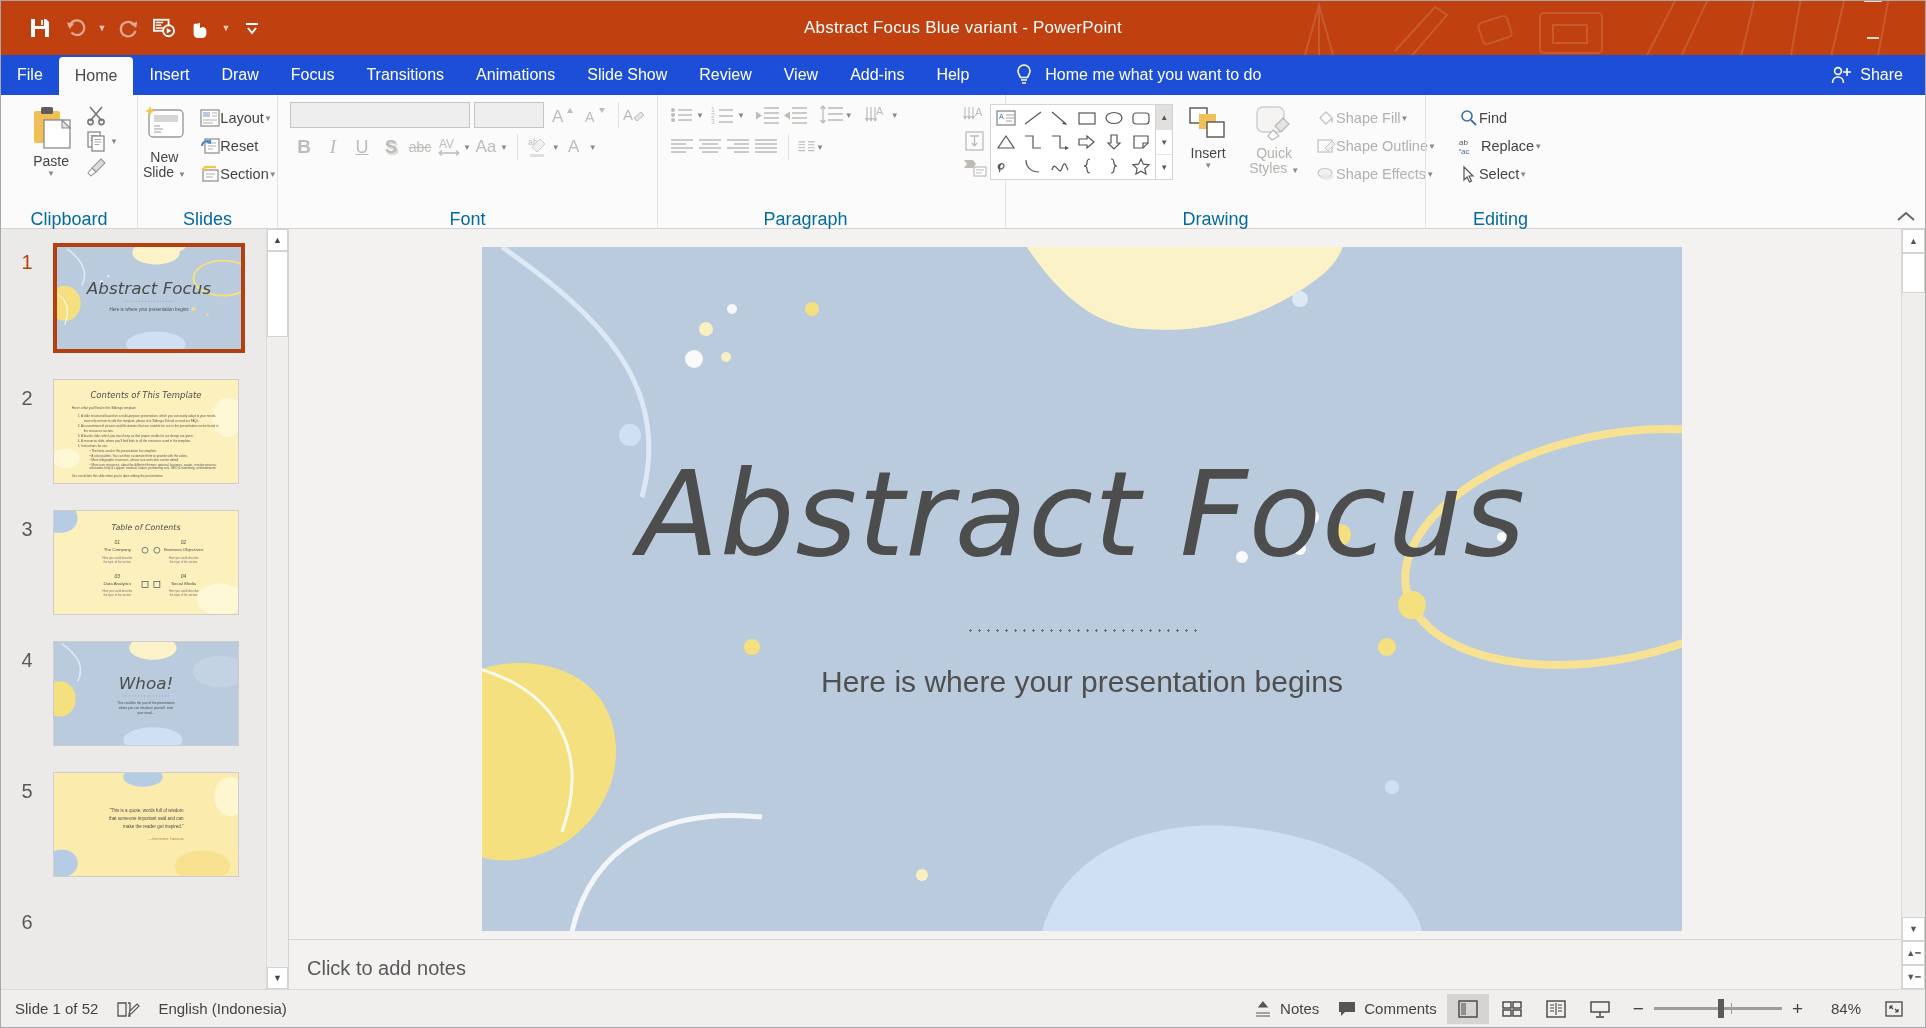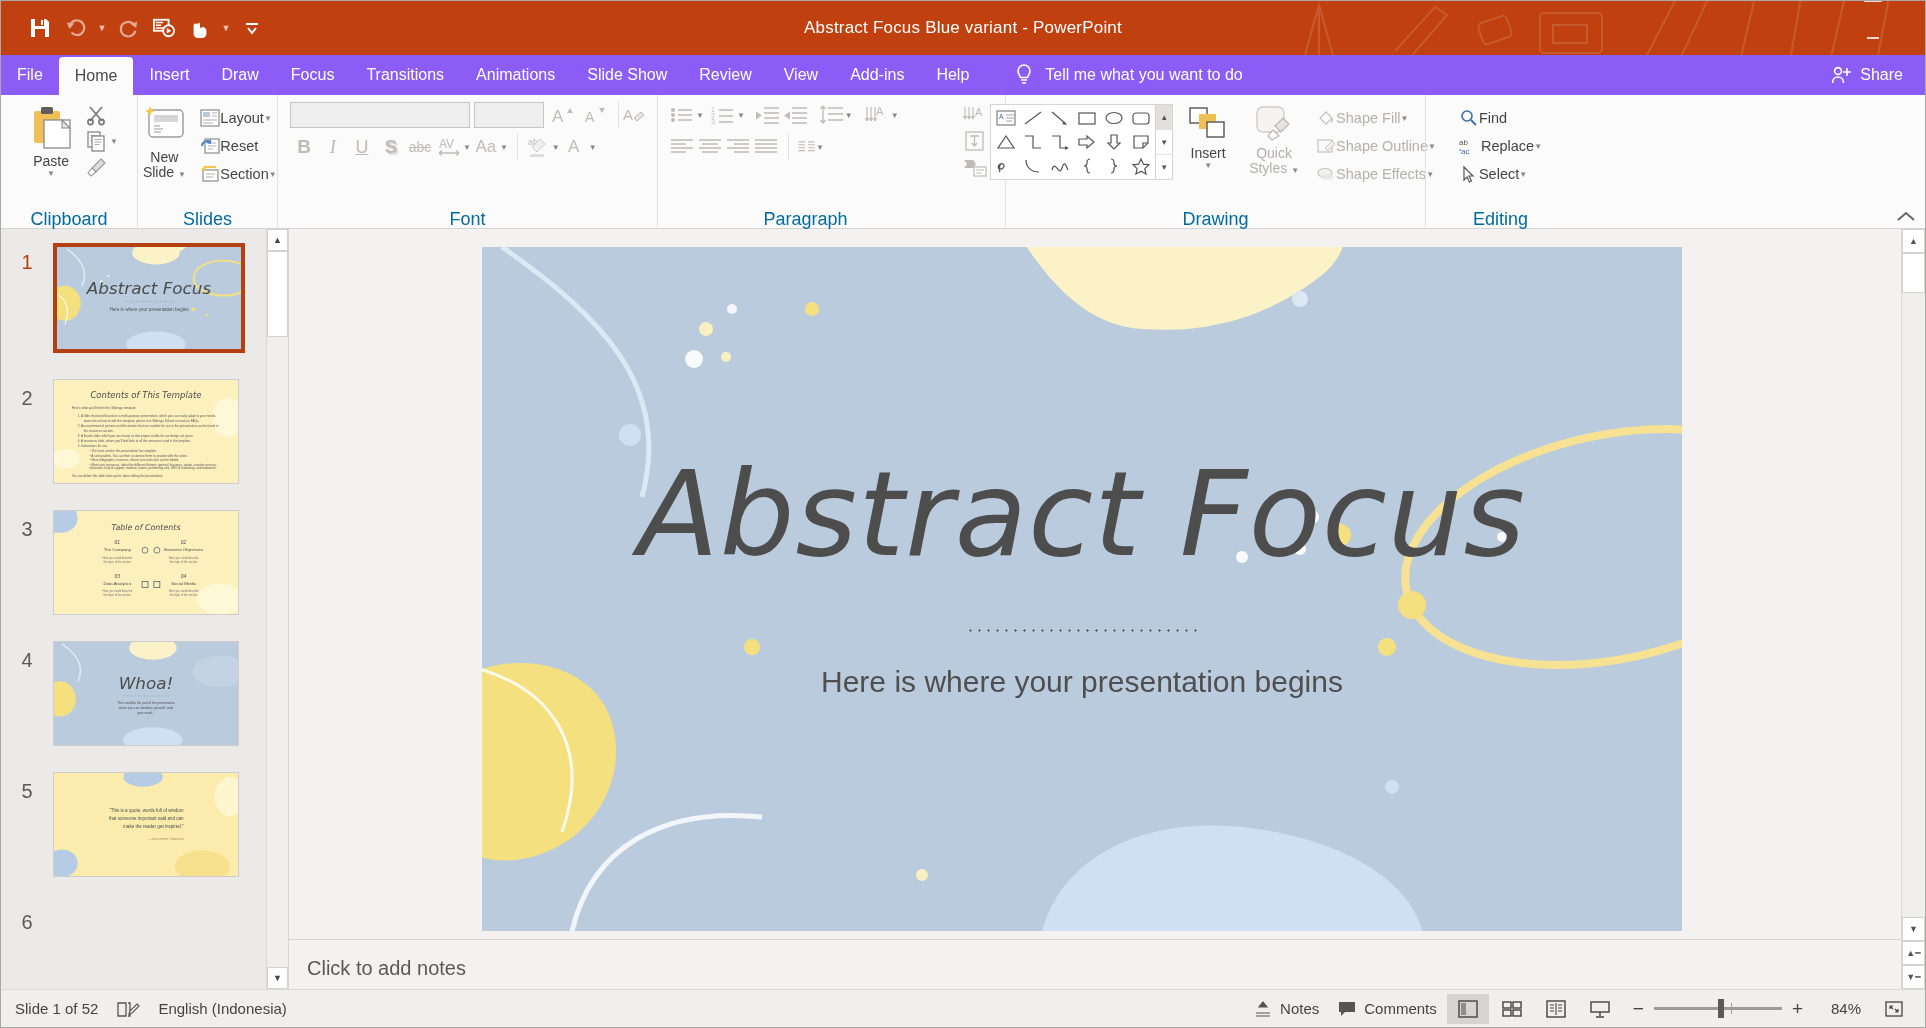--- a/index.html
+++ b/index.html
@@ -50,21 +50,21 @@
     background: #e8e4de; overflow: hidden; position: relative;
     border: 1px solid #00000022;
   }
   .win-btn {
     width: 54px; height: 40px; display: flex; align-items: center;
     justify-content: center; color: #fff;
   }
 
   
   .tabbar {
-    height: 40px; background: #8b5cf6;
+    height: 40px; background: #1d4ed8;
     display: flex; align-items: flex-end;
     flex: 0 0 40px; position: relative; overflow: hidden;
   }
   .tab {
     padding: 0 16px; height: 40px; line-height: 40px;
     color: #fff; font-size: 16px; white-space: nowrap;
   }
   .tab.active {
     background: #fbfbfb; color: #4a4a4a; border-radius: 4px 4px 0 0;
     height: 38px; line-height: 38px;
@@ -390,21 +390,21 @@
     <div class="tab">View</div>
     <div class="tab">Add-ins</div>
     <div class="tab">Help</div>
     <div class="tellme">
       <span>
         <svg width="22" height="24" viewBox="0 0 22 24">
             <path d="M11 2a6 6 0 0 1 6 6c0 3-2 4.5-2.5 6.5h-7C7 12.5 5 11 5 8a6 6 0 0 1 6-6z" fill="none" stroke="#fff" stroke-width="1.6"></path>
             <path d="M8 17h6M9 20h4" stroke="#fff" stroke-width="1.6"></path>
           </svg>
       </span>
-      <span>Tell me what you want to do</span>
+      <span>Home me what you want to do</span>
     </div>
     <div class="share">
       <span>
         <svg width="22" height="20" viewBox="0 0 22 20">
             <circle cx="7" cy="6" r="3.4" fill="none" stroke="#fff" stroke-width="1.6"></circle>
             <path d="M1.5 18c0-3.6 2.4-6 5.5-6s5.5 2.4 5.5 6" fill="none" stroke="#fff" stroke-width="1.6"></path>
             <path d="M16 3v8M20 7h-8" stroke="#fff" stroke-width="1.6"></path>
           </svg>
       </span>
       <span>Share</span>

